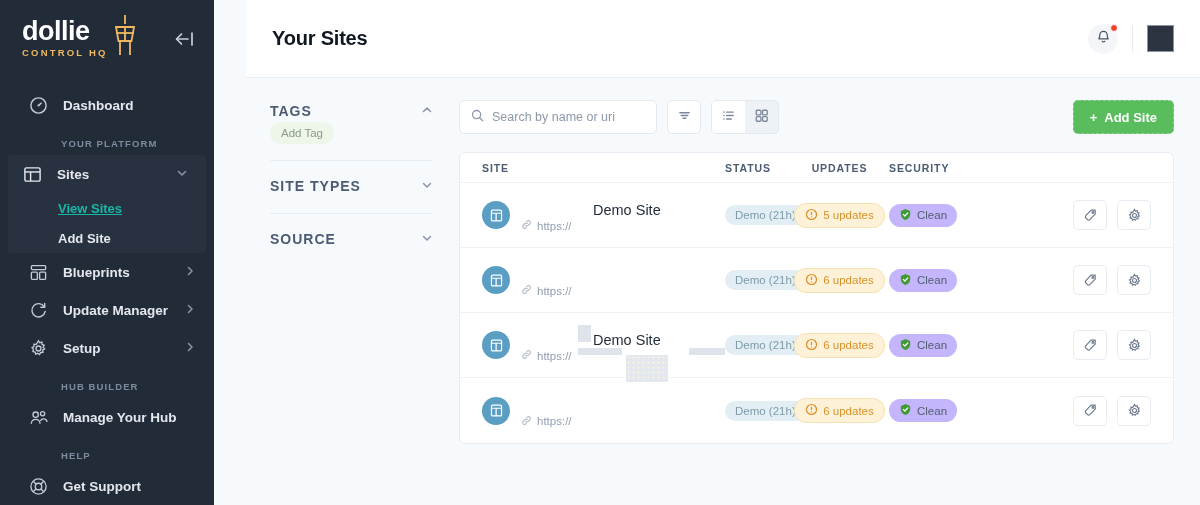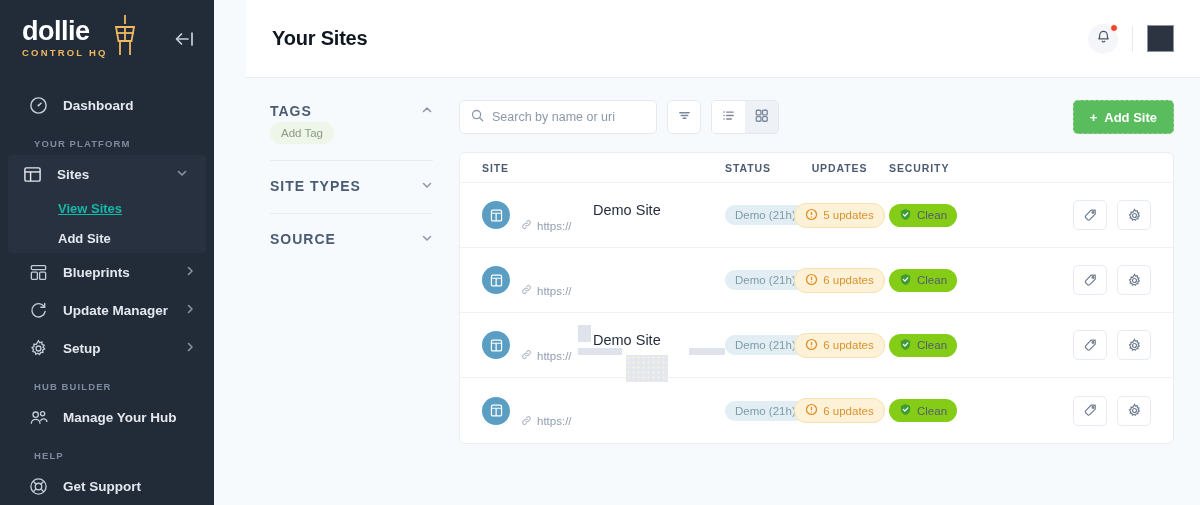--- a/index.html
+++ b/index.html
@@ -49,21 +49,21 @@
     color: #e4e8ee; font-size: 13.5px; font-weight: 600;
     cursor: pointer; position: relative;
   }
   .nav-item .ico { width: 21px; height: 21px; margin-right: 14px; flex: 0 0 21px;
      display:flex; align-items:center; justify-content:center; }
   .nav-item .lbl { flex: 1; }
   .nav-item .chev { opacity: .75; }
 
   .nav-section {
     color: #7e8b9e; font-size: 9.5px; font-weight: 700;
-    letter-spacing: 1.1px; padding: 14px 34px 6px;
+    letter-spacing: 1.1px; padding: 14px 34px 6px; margin-left: 27px;
   }
   .group-active {
     background: #283140;
     border-radius: 4px;
     margin: 0 8px;
   }
   .group-active .nav-item { padding-left: 14px; }
   .sub-item {
     padding: 0 0 0 50px; height: 30px;
     display: flex; align-items: center;
@@ -217,21 +217,21 @@
          background-image: radial-gradient(#f5f0dc 1.1px, transparent 1.2px);
          background-size: 5px 5px; }
 
   .badge {
     display: inline-flex; align-items: center; gap: 5px;
     border-radius: 12px; padding: 4px 10px;
     font-size: 11.5px; white-space: nowrap;
   }
   .badge-status { background: #e2eef3; color: #7d9cab; }
   .badge-upd { background: #fdf2d8; color: #d8922b; border: 1px solid #f6e2b0; }
-  .badge-sec { background: #84cc16; color: #52606e; text-align: right; }
+  .badge-sec { background: #c4b5fd; color: #52606e; text-align: right; }
 
   .act-btn {
     width: 34px; height: 30px;
     background: #ffffff; border: 1px solid #e7ecf2; border-radius: 5px;
     display: flex; align-items: center; justify-content: center; cursor: pointer;
   }
 </style>
 </head>
 <body>
 

